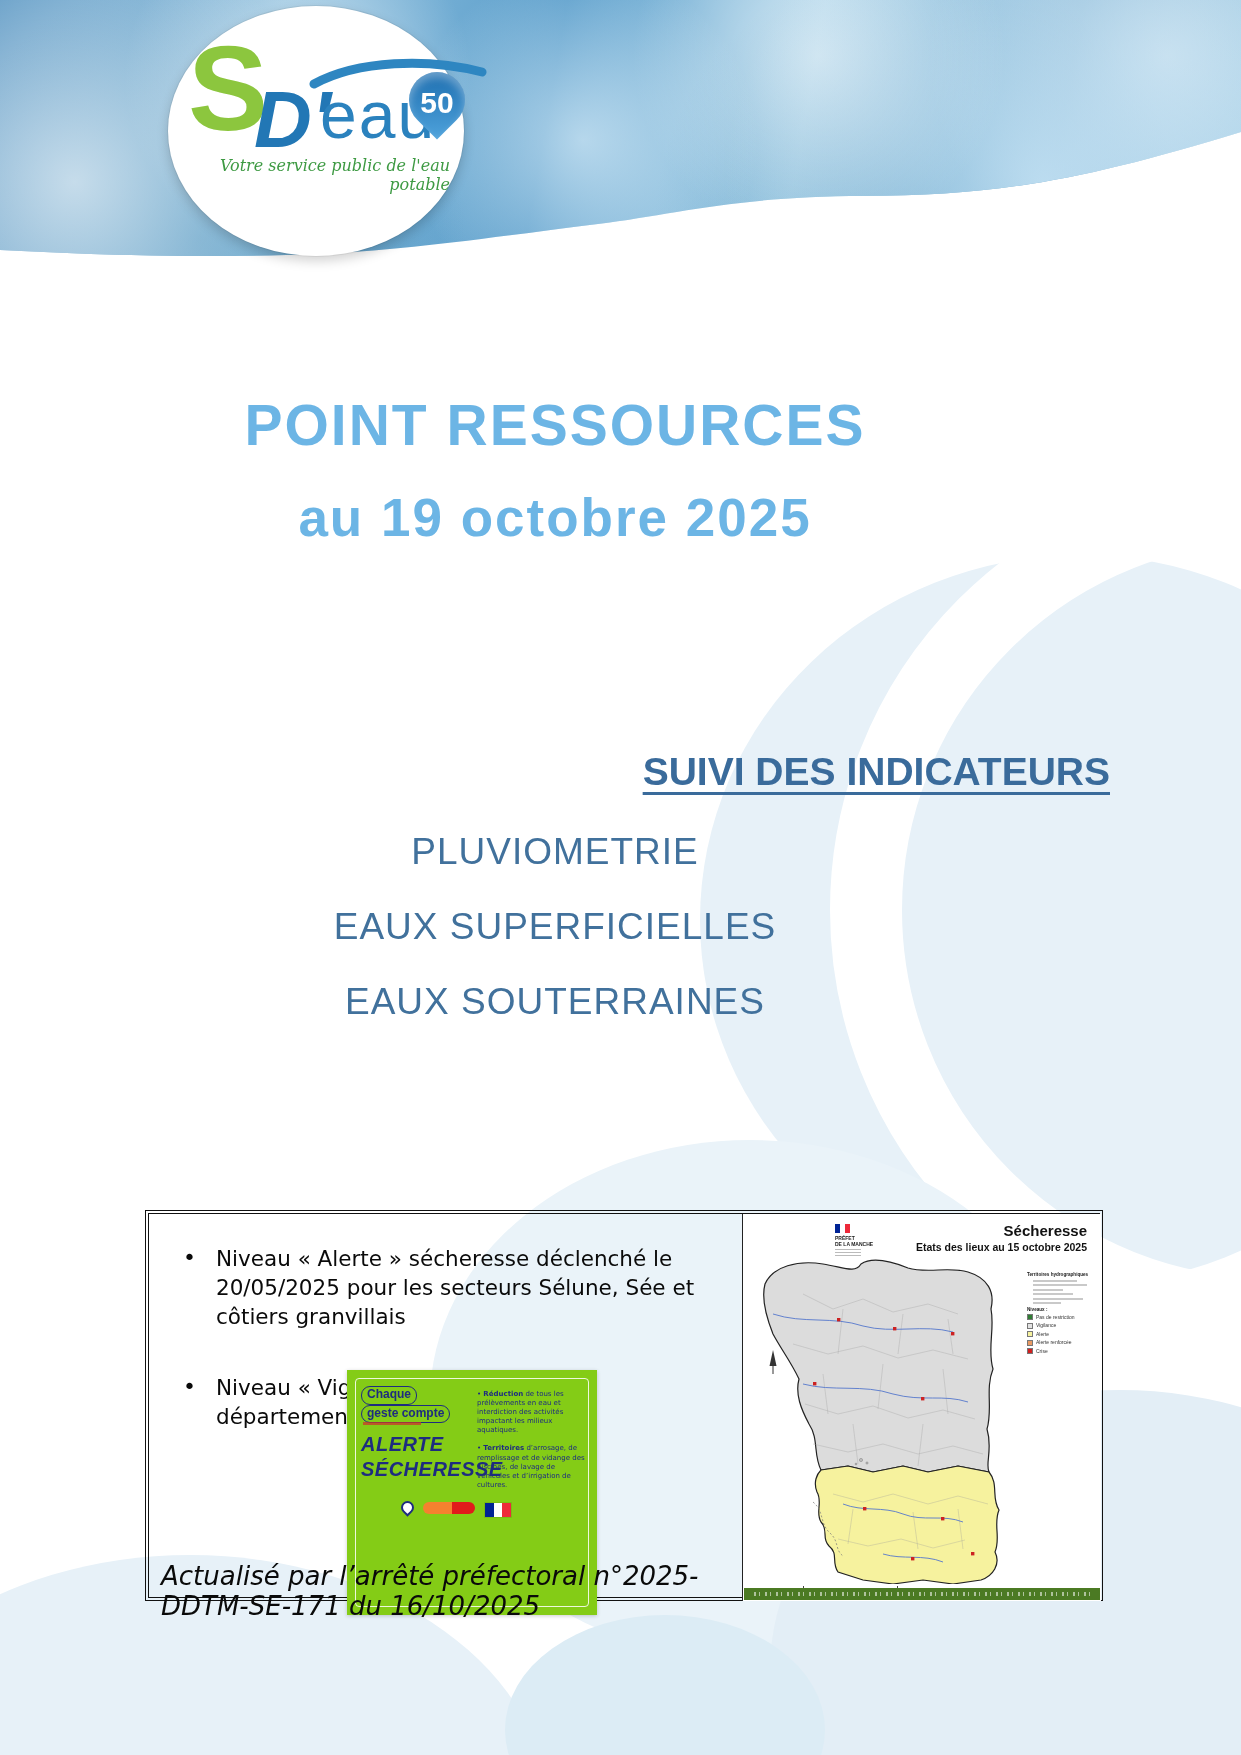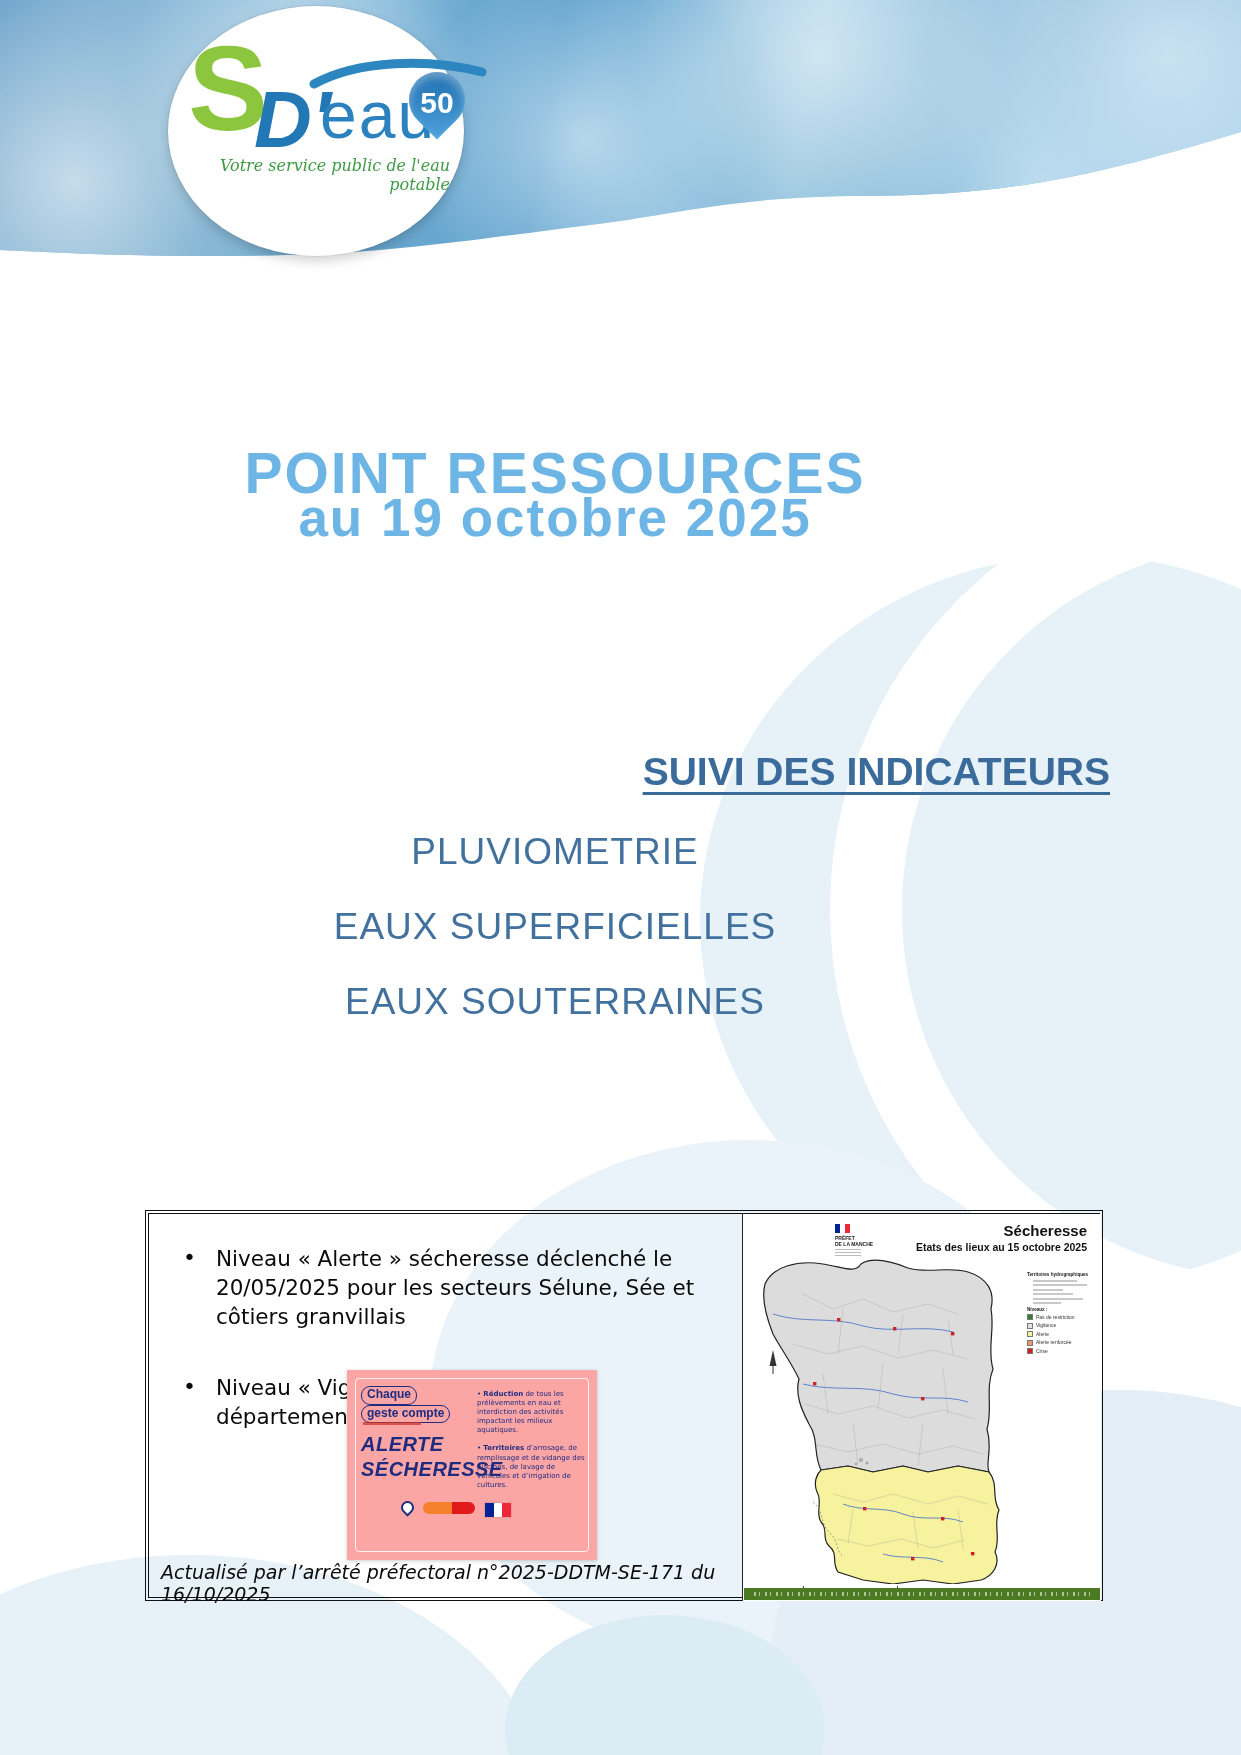--- a/index.html
+++ b/index.html
@@ -55,43 +55,43 @@
             border-radius:0 50% 50% 50%; transform:rotate(225deg);
             box-shadow:inset -4px -4px 8px rgba(255,255,255,.35); }
   .logo-50 { position:absolute; left:241px; top:80px; width:56px; text-align:center;
             color:#fff; font-weight:700; font-size:30px; }
   .logo-tagline { position:absolute; left:14px; top:150px; width:268px; text-align:right;
             color:#3e9a43; font-size:16px; font-style:italic;
             font-family:"DejaVu Serif", serif; }
 
   
   .center-col { position:absolute; left:0; width:1110px; text-align:center; }
-  .title1 { top:392px; font-size:57px; font-weight:700; color:#6cb5e5; letter-spacing:2px;margin-top:48px; }
+  .title1 { top:392px; font-size:57px; font-weight:700; color:#6cb5e5; letter-spacing:2px; }
   .title2 { top:487px; font-size:53px; font-weight:700; color:#6cb5e5; letter-spacing:2px; }
   .suivi  { top:750px; font-size:39px; font-weight:700; color:#3a6b9b;
             text-decoration:underline; text-underline-offset:7px; text-decoration-thickness:3px;text-align:right; }
   .ind    { font-size:37px; color:#41719c; letter-spacing:1px; }
   .ind1 { top:831px; } .ind2 { top:906px; } .ind3 { top:981px; }
 
   
   .alert-box { position:absolute; left:145px; top:1210px; width:958px; height:391px;
                border:1px solid #111; padding:2px; }
   .alert-box-inner { position:relative; width:100%; height:100%; border:1px solid #111; }
 
   .bullets { position:absolute; left:34px; top:30px; width:545px;
              font-family:"DejaVu Sans", sans-serif; font-size:21.5px; line-height:1.35; color:#0a0a0a; }
   .bullet-row { display:flex; gap:20px; margin-bottom:42px; }
   .bullet-dot { font-size:22px; line-height:1.3; }
 
   .box-footer { position:absolute; left:12px; top:347px; width:590px;
-             font-family:"DejaVu Sans", sans-serif; font-style:italic; font-size:19px; color:#0a0a0a; }
-
-  
-  .card { position:absolute; left:198px; top:156px; width:250px; height:190px;
-          background:#fca5a5; box-shadow:0 1px 4px rgba(0,0,0,.2); }
+             font-family:"DejaVu Sans", sans-serif; font-style:italic; font-size:26px; color:#0a0a0a; }
+
+  
+  .card { position:absolute; left:198px; top:156px; width:250px; height:245px;
+          background:#84cc16; box-shadow:0 1px 4px rgba(0,0,0,.2); }
   .card-frame { position:absolute; left:8px; top:8px; right:8px; bottom:8px;
           border:1px solid rgba(255,255,255,.85); border-radius:4px; }
   .card-badge { position:absolute; left:14px; top:16px; color:#1e2c80; font-weight:700;
           font-size:12px; line-height:1.3; }
   .card-badge span { display:inline-block; border:1.4px solid #1e2c80; border-radius:9px;
           padding:0 5px 1px 5px; }
   .card-badge-sub { position:absolute; left:16px; top:52px; width:58px; height:3px;
           background:#c9372c; opacity:.75; }
   .card-title { position:absolute; left:14px; top:62px; color:#1e2c80; font-weight:800;
           font-style:italic; font-size:20px; line-height:1.25; letter-spacing:.5px; }

